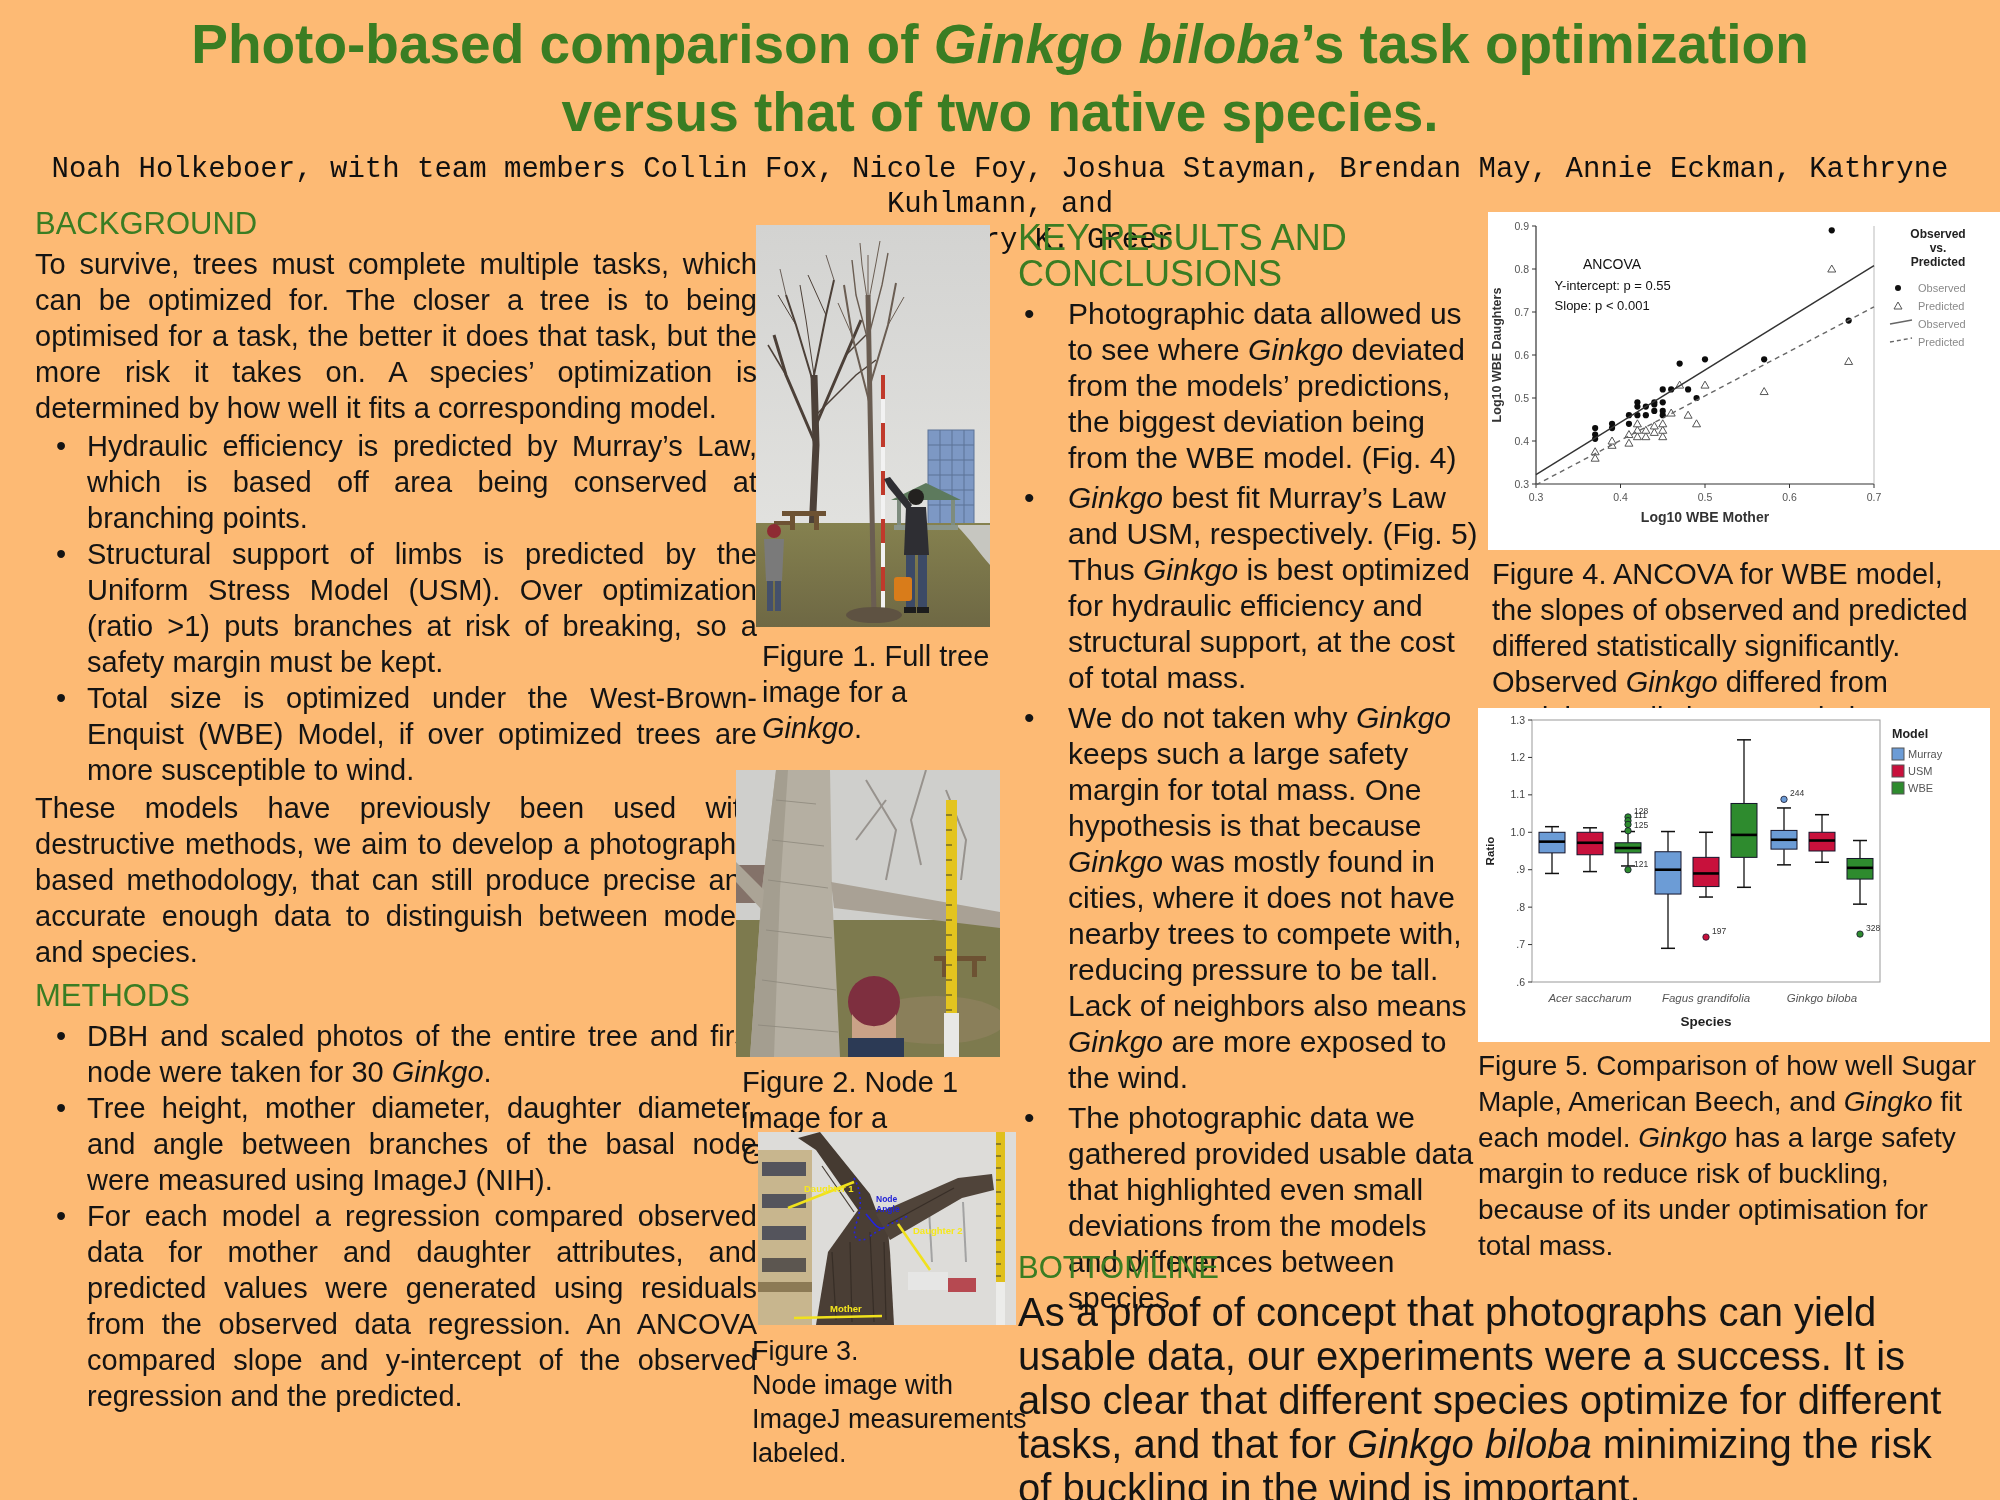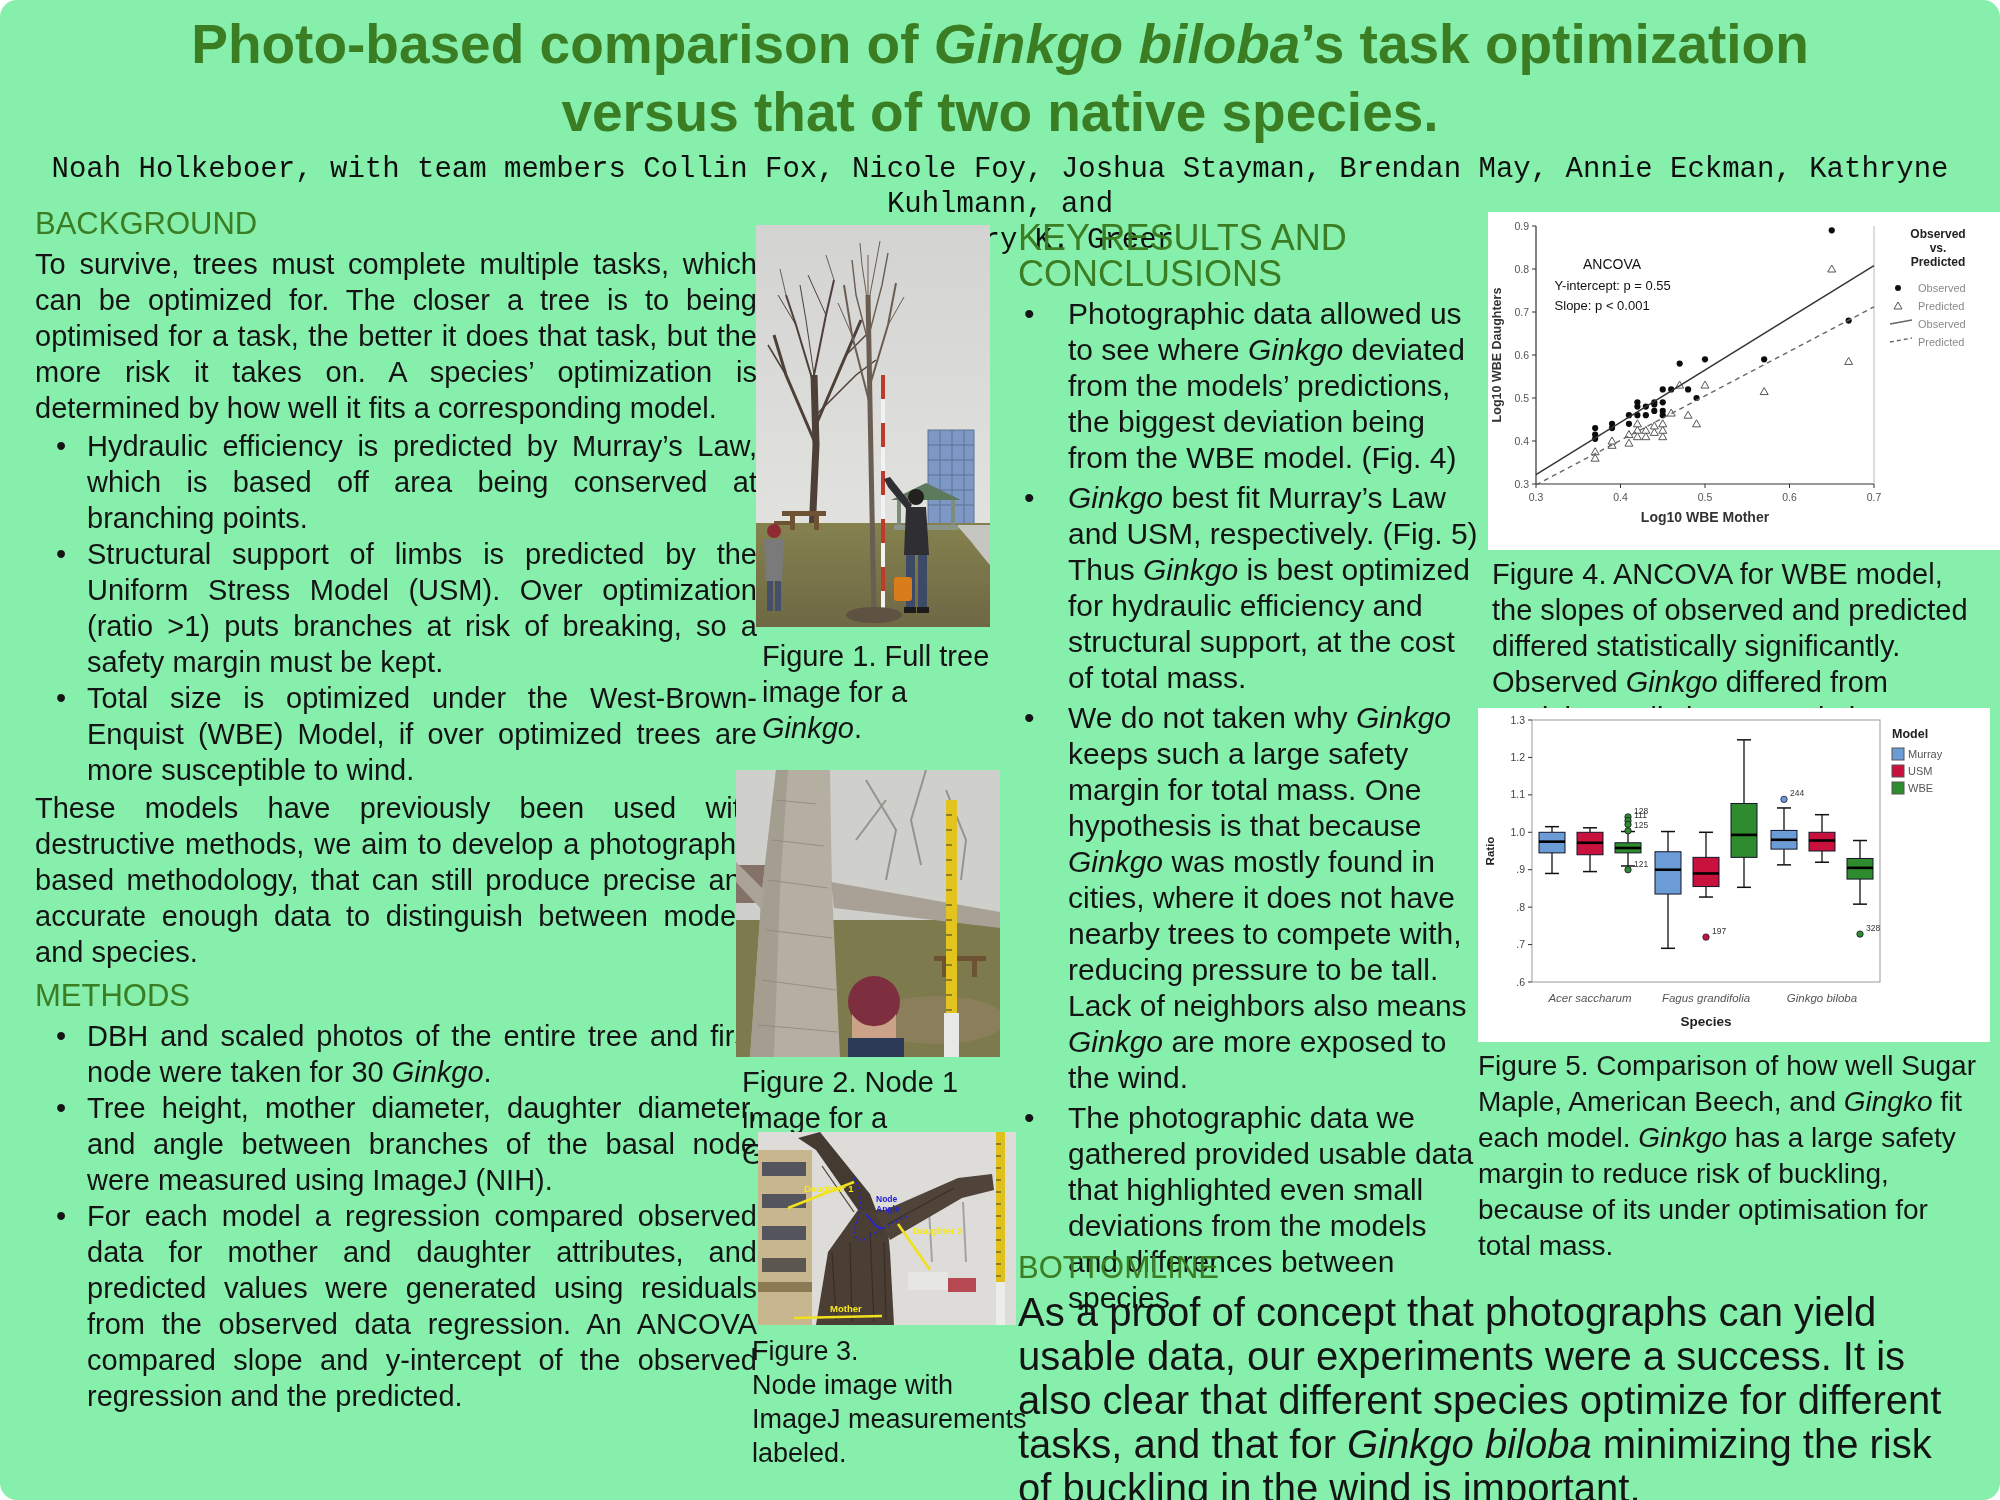--- a/index.html
+++ b/index.html
@@ -1,17 +1,17 @@
 <!DOCTYPE html>
 <html><head>
 <meta charset="utf-8">
 <style>
   html,body{margin:0;padding:0;background:#fff;}
-  .poster{position:relative;width:2000px;height:1500px;background:#86efac;overflow:hidden;
-          font-family:"Liberation Sans","DejaVu Sans",sans-serif;color:#141414;border-radius:17px;}
+  .poster{position:relative;width:2000px;height:1500px;background:#fdba74;overflow:hidden;
+          font-family:"Liberation Sans","DejaVu Sans",sans-serif;color:#141414;}
   .abs{position:absolute;}
   .green{color:#3A7D23;}
   .title{left:0;top:10px;width:2000px;text-align:center;font-size:55px;font-weight:700;line-height:1.24;}
   .authors{left:0;top:152px;width:2000px;text-align:center;font-size:29px;line-height:1.22;color:#101010;font-family:Liberation Mono, monospace;}
   .sec-head{font-size:31px;font-weight:400;margin:8px 0 4px 0;}
   .col-left{left:35px;top:198px;width:722px;font-size:29px;line-height:36px;text-align:justify;}
   .col-left p{margin:0;}
   .bullets{margin:2px 0 2px 0;}
   .brow{display:flex;}
   .brow .dot{flex:none;width:52px;text-align:center;}

